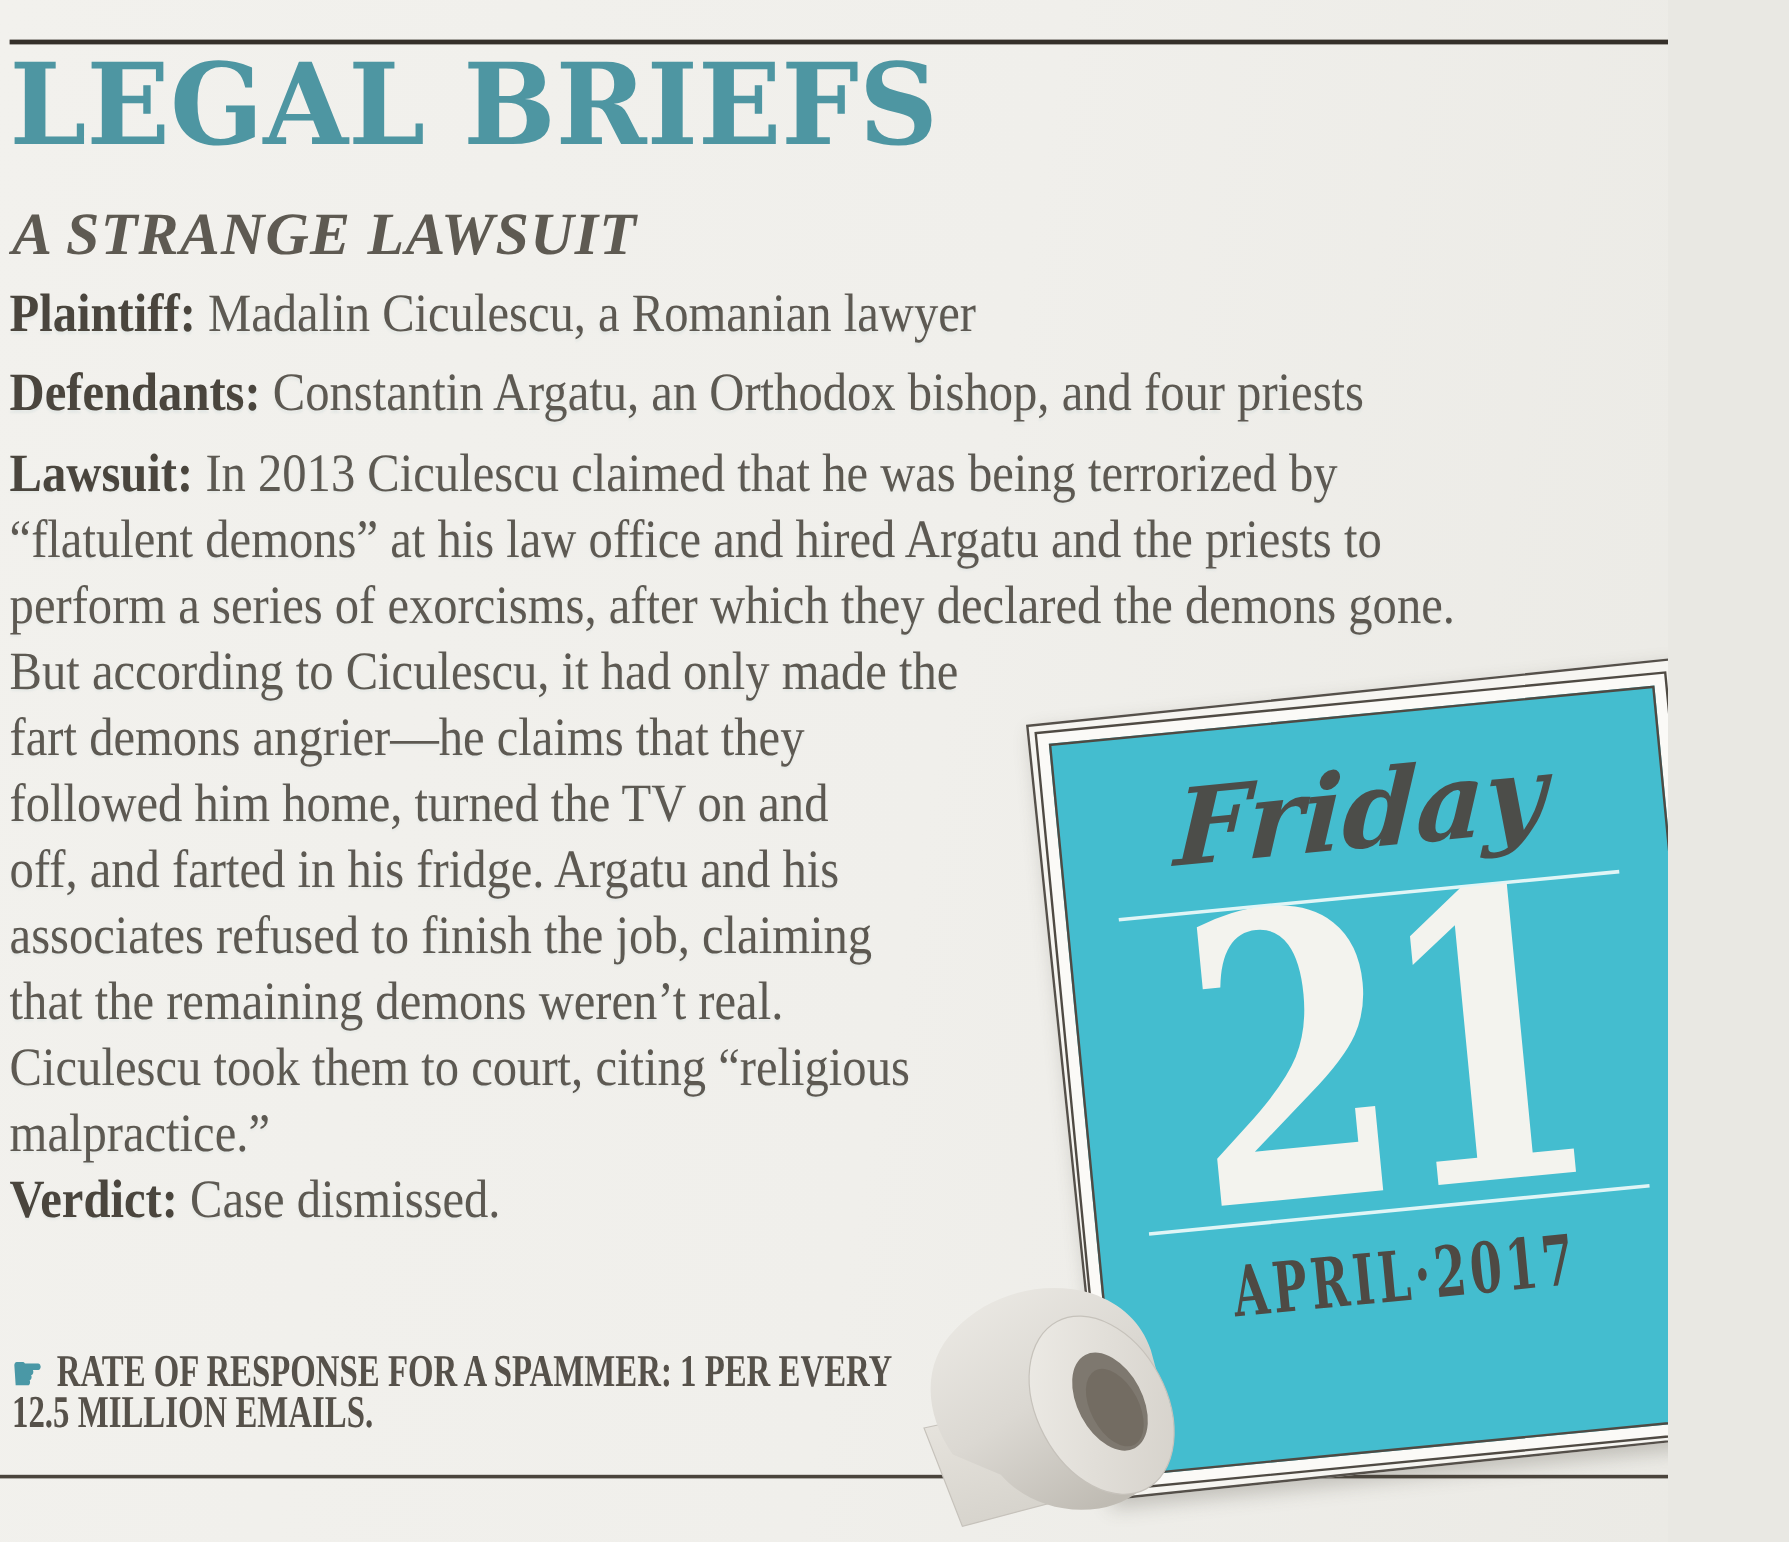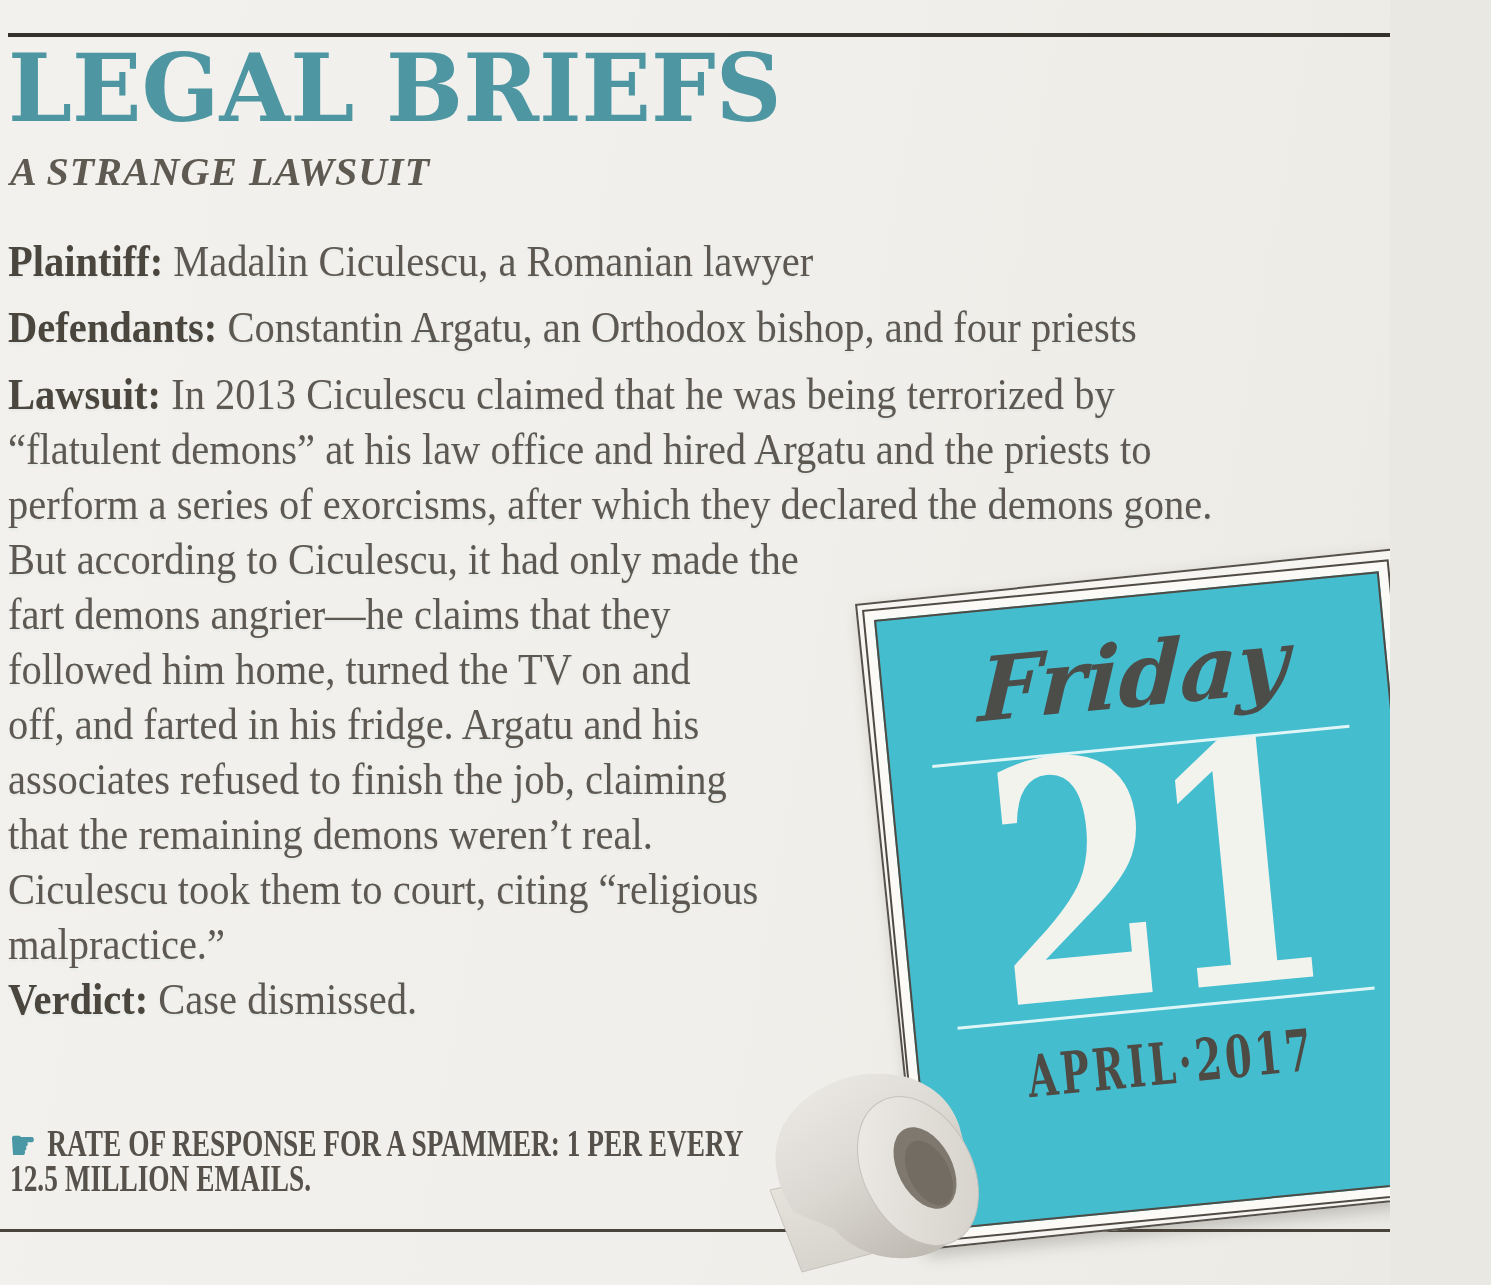--- a/index.html
+++ b/index.html
@@ -9,22 +9,22 @@
     background:linear-gradient(100deg,#f2f1ed 0%,#f0efeb 55%,#ebeae5 100%);
     font-family:"Liberation Serif",serif;
   }
   .top-rule{position:absolute;left:8px;top:33px;right:-2px;height:4px;background:#35302a;}
   .page-title{
     position:absolute;left:8px;top:40px;margin:0;
     font-family:"DejaVu Serif",serif;font-weight:700;font-size:94px;line-height:96px;
     color:#4e96a2;letter-spacing:0;transform:scaleX(.97);transform-origin:0 0;white-space:nowrap;
   }
   .subtitle{
-    position:absolute;left:10px;top:144px;margin:0;
-    font-weight:700;font-style:italic;font-size:40px;line-height:56px;
+    position:absolute;left:10px;top:167px;margin:0;
+    font-weight:700;font-style:italic;font-size:50px;line-height:56px;
     color:#5e5a52;letter-spacing:1px;white-space:nowrap;
   }
   .bodyline,.lawsuit{
     position:absolute;left:8px;font-size:45px;line-height:55px;color:#5d5952;
     transform:scaleX(.90);transform-origin:0 0;white-space:nowrap;
     text-shadow:0 2px 2px rgba(130,170,185,.12);
   }
   .b{font-weight:700;color:#4a453d;}
   .plaintiff-line{top:234px;}
   .defendants-line{top:300px;}

